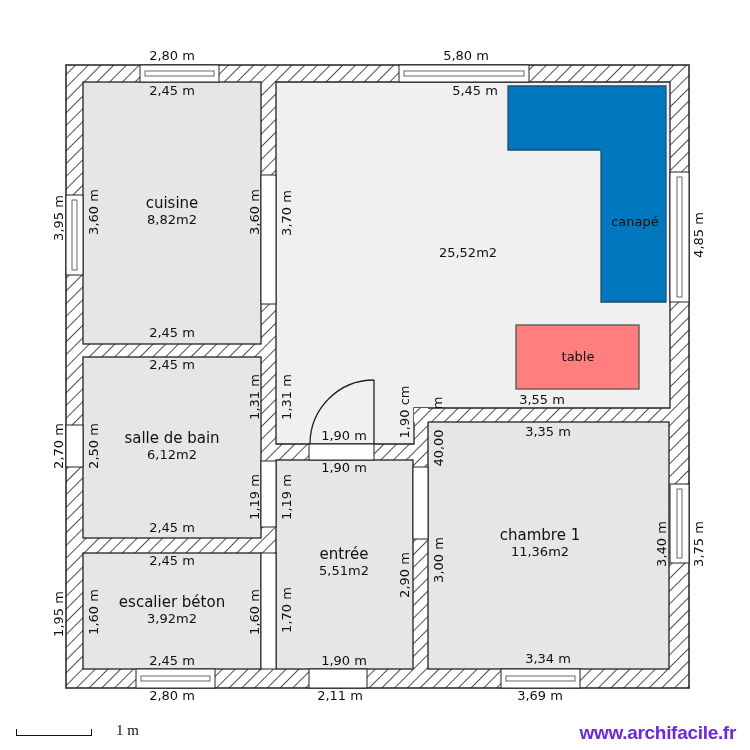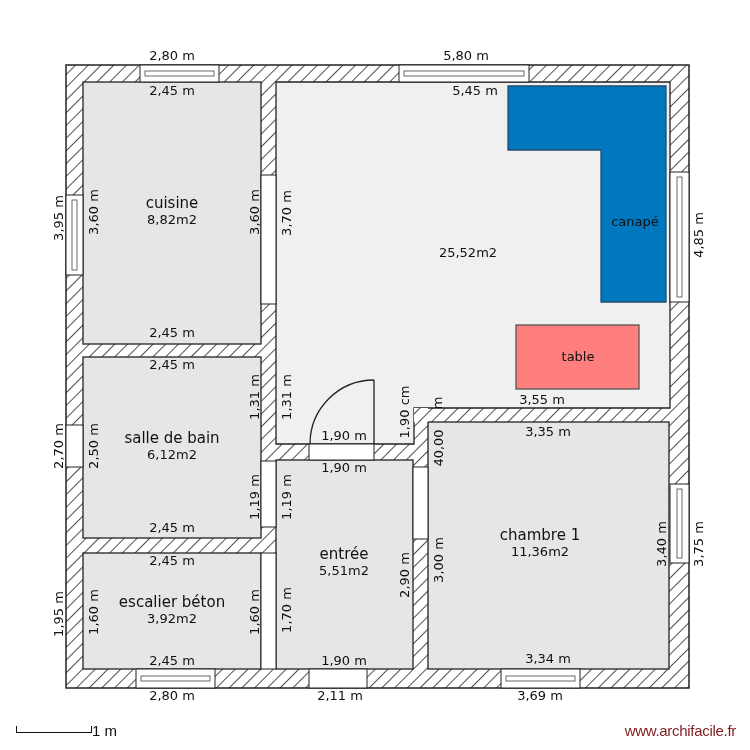--- a/index.html
+++ b/index.html
@@ -2,23 +2,23 @@
 <html><head>
 <meta charset="utf-8">
 <style>
   html, body { margin: 0; padding: 0; background: #ffffff; }
   body { width: 750px; height: 750px; position: relative; overflow: hidden; font-family: "DejaVu Sans", sans-serif; }
   svg { position: absolute; left: 0; top: 0; }
   .dim { font-family: "DejaVu Sans", sans-serif; font-size: 13px; fill: #111; }
   .room-name { font-family: "DejaVu Sans", sans-serif; font-size: 15px; fill: #111; }
   .room-area { font-family: "DejaVu Sans", sans-serif; font-size: 13px; fill: #111; }
   .furn-label { font-family: "DejaVu Sans", sans-serif; font-size: 13px; fill: #111; }
-  .footer-scale { position: absolute; left: 16px; top: 722px; display: flex; gap: 0; font-family: Liberation Sans, sans-serif; font-size: 15px; color: #111; }
+  .footer-scale { position: absolute; left: 16px; top: 722px; display: flex; align-items: center; gap: 24px; font-family: Liberation Serif, serif; font-size: 15px; color: #111; }
   .scale-bar { width: 76px; height: 7px; border-left: 1px solid #111; border-right: 1px solid #111; border-bottom: 1px solid #111; box-sizing: border-box; margin-top: 4px; }
-  .footer-site { position: absolute; right: 14px; top: 722px; font-family: "Liberation Sans", sans-serif; font-size: 15px; color: #7f1d1d; letter-spacing: -0.3px; }
+  .footer-site { position: absolute; right: 14px; top: 722px; font-family: "Liberation Sans", sans-serif; font-size: 19px; color: #6d28d9; letter-spacing: -0.3px; font-weight: bold; }
 </style>
 </head>
 <body>
 
 <svg width="750" height="750" viewBox="0 0 750 750" xmlns="http://www.w3.org/2000/svg">
   <defs>
     <pattern id="hatch" patternUnits="userSpaceOnUse" width="9" height="9" patternTransform="rotate(45)">
       <rect width="9" height="9" fill="#ffffff"></rect>
       <line x1="0" y1="0" x2="0" y2="9" stroke="#222" stroke-width="1.6"></line>
     </pattern>

